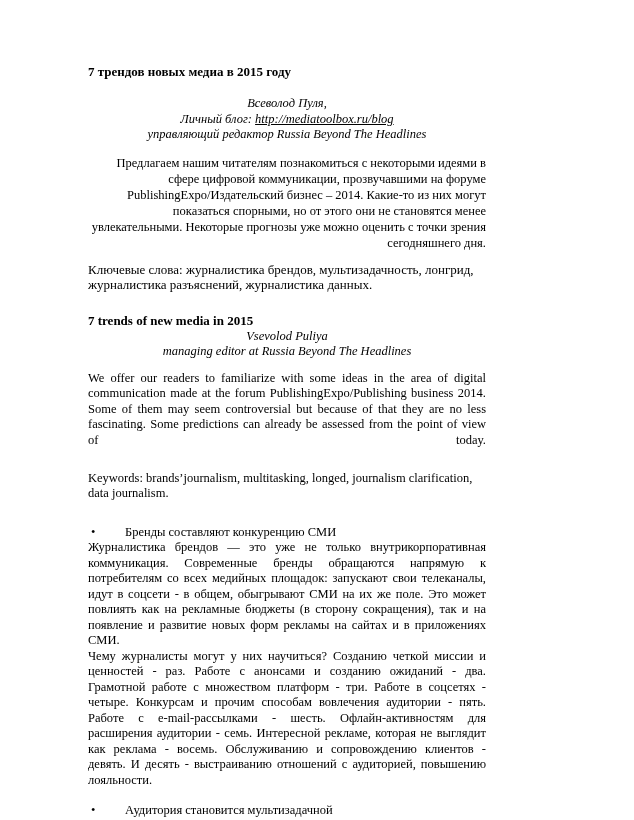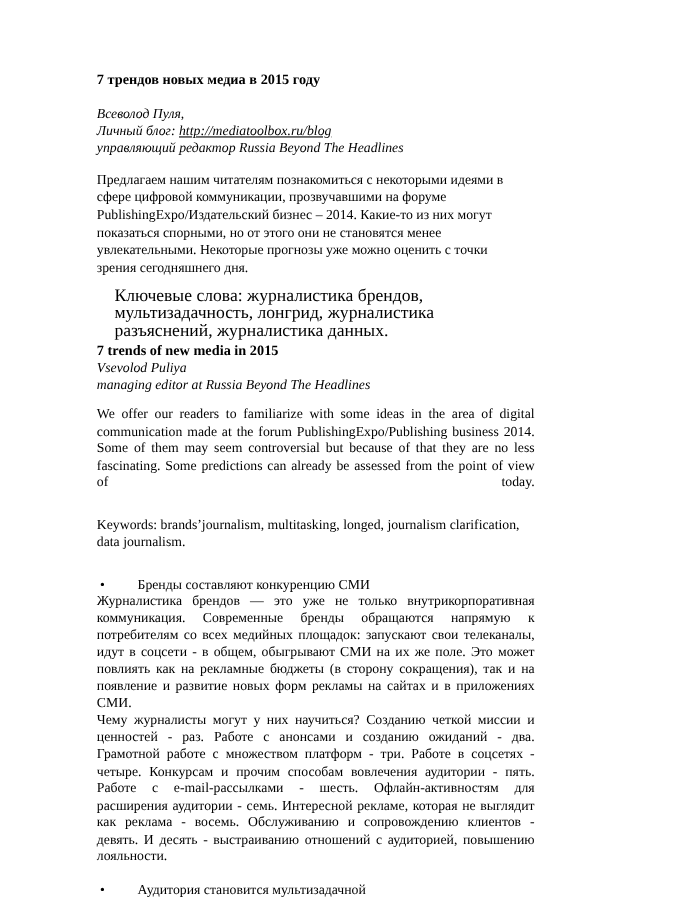--- a/index.html
+++ b/index.html
@@ -21,43 +21,43 @@
     font-size: 12.5px;
     line-height: 16px;
   }
   .title {
     font-size: 13px;
     font-weight: bold;
     line-height: 16px;
     margin: 0;
   }
   .author-block {
-    text-align: left;
+    text-align: center;
     font-style: italic;
     line-height: 15.5px;
   }
   .author-block.ru { margin-top: 16px; }
   .author-block.en { margin-top: 0; font-style: italic; }
   .link {
     text-decoration: underline;
     cursor: pointer;
   }
   .link.ru { color: #000000; }
   .link.en { color: #2b2bd5; }
   .intro {
-    margin: 12px 16px 0 0;
+    margin: 12px 0 0 0;
     line-height: 16px;
-    text-align: left;
+    text-align: right;
   }
   .kw-ru {
-    margin: 11px 0 0 16px;
-    font-size: 16px;
+    margin: 11px 0 0 0;
+    font-size: 13px;
     line-height: 15.5px;
   }
-  .title.en { margin-top: 3px; }
+  .title.en { margin-top: 20px; }
   .abstract-head {
     margin: 65px 0 0 0;
     line-height: 15px;
   }
   .abstract {
     margin: 11px 0 0 0;
     line-height: 15.5px;
     text-align: justify;
     text-align-last: justify;
   }

